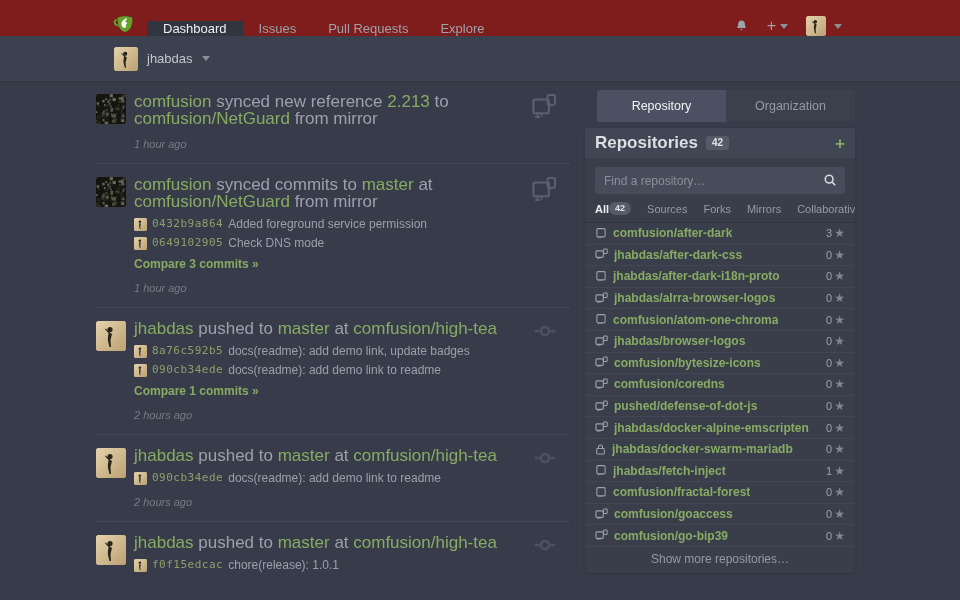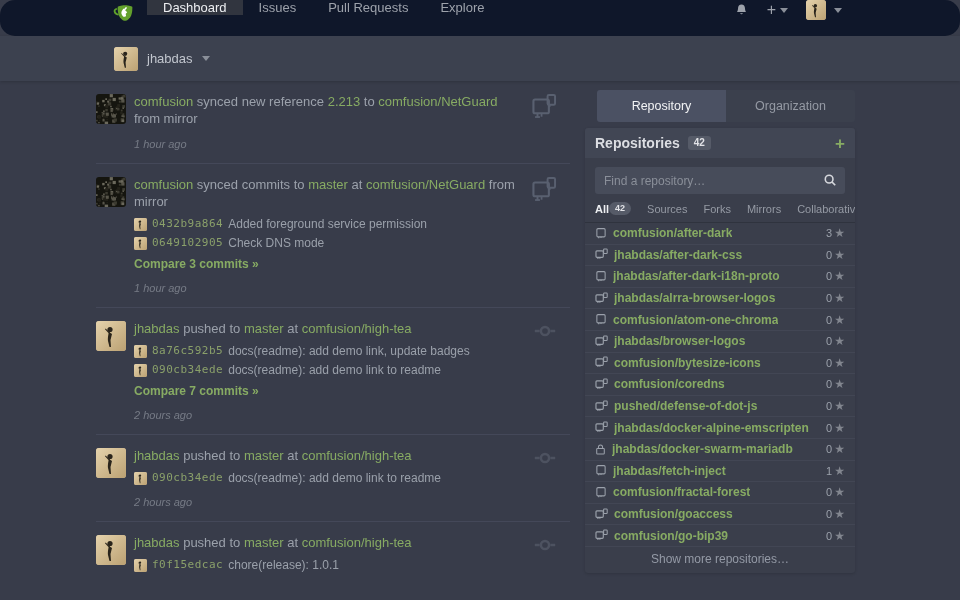--- a/index.html
+++ b/index.html
@@ -7,21 +7,21 @@
   body {
     font-family:"Liberation Sans","DejaVu Sans",sans-serif;
     background:#383c4a; color:#9ba1ab; font-size:13px;
     position:relative;
   }
   a { text-decoration:none; cursor:pointer; }
 
   
   .navbar {
     position:absolute; top:0; left:0; width:960px; height:36px;
-    background:#0f172a; display:flex; align-items:flex-start; z-index:5;border-radius:15px;
+    background:#7f1d1d; display:flex; align-items:flex-end; z-index:5;
   }
   .logo-wrap { margin-left:112px; display:flex; align-items:center; padding-right:10px; }
   .nav-items { display:flex; align-items:stretch; }
   .nav-item {
     display:flex; align-items:center; padding:0 16px; color:#9da2ab; font-size:13px;
   }
   .nav-item.active { background:#31353f; color:#eceef1; }
   .navbar-right {
     margin-left:auto; margin-right:118px; display:flex; align-items:center; gap:18px;
   }
@@ -42,40 +42,40 @@
   .avatar svg { display:block; width:100%; height:100%; }
 
   
   .feed {
     position:absolute; left:96px; top:81px; width:474px;
   }
   .feed-item { position:relative; padding:12px 0 13px 0; border-bottom:1px solid #444859; }
   .feed-item:last-child { border-bottom:none; }
   .feed-avatar { position:absolute; left:0; top:13px; width:30px; height:30px; }
   .feed-body { margin-left:38px; padding-right:50px; }
-  .feed-title { font-size:13px; line-height:17px; color:#9ba1ab; }
+  .feed-title { font-size:17px; line-height:17px; color:#9ba1ab; }
   .feed-title .seg-link { color:#87ab63; }
   .commit-list { margin-top:7px; }
   .commit-row { display:flex; align-items:center; gap:5px; font-size:12px; line-height:14px; margin-bottom:5px; }
   .mini-avatar { width:13px; height:13px; border-radius:2px; }
   .sha { font-family:"DejaVu Sans Mono","Liberation Mono",monospace; font-size:11px; color:#8aa06a; letter-spacing:.5px; }
   .commit-msg { color:#9aa0aa; white-space:nowrap; overflow:hidden; text-overflow:ellipsis; }
   .compare-link { display:inline-block; margin-top:2px; font-size:12px; font-weight:bold; color:#87ab63; }
   .feed-time { margin-top:11px; font-size:11px; font-style:italic; color:#767b86; }
   .feed-type-icon { position:absolute; right:12px; top:12px; color:#596070; }
 
   
   .side { position:absolute; left:585px; top:90px; width:270px; }
   .side-tabs { display:flex; height:32px; border-radius:3px; overflow:hidden;margin-left:12px; }
   .side-tab { flex:1; display:flex; align-items:center; justify-content:center; font-size:12.5px; background:#3b404d; color:#959aa4; cursor:pointer; }
   .side-tab.active { background:#4b5163; color:#f2f3f5; }
 
   .panel { margin-top:6px; background:#3a3e4b; border-radius:3px; overflow:hidden; box-shadow:0 1px 3px rgba(0,0,0,.15); }
   .panel-header { background:#414654; height:30px; display:flex; align-items:center; padding:0 10px; }
-  .panel-title { color:#dcdee3; font-weight:bold; font-size:14px; }
+  .panel-title { color:#dcdee3; font-weight:bold; font-size:17px; }
   .count-badge { margin-left:8px; background:#565b68; color:#e2e3e7; font-size:10px; font-weight:bold; border-radius:3px; padding:2px 6px; line-height:1; }
   .panel-add { margin-left:auto; color:#87ab63; font-size:17px; font-weight:bold; line-height:1; cursor:pointer; }
 
   .panel-search { padding:9px 10px 8px 10px; }
   .search-box { position:relative; }
   .search-input {
     width:100%; height:27px; background:#474c5a; border:1px solid #40455222; border:none; border-radius:3px;
     color:#cfd2d8; font-size:12px; padding:0 28px 0 9px; outline:none;
     font-family:"Liberation Sans","DejaVu Sans",sans-serif;
   }
@@ -431,21 +431,21 @@
                 <rect width="30" height="30" fill="#d9c59c"></rect>
                 <rect width="30" height="30" fill="url(#tanshade)"></rect>
                 <circle cx="14" cy="8.5" r="2.6" fill="#2a251c"></circle>
                 <path d="M13 11 C13 11 11.5 16 12 20 L13.5 26 L15 26 L14.5 19 L16 13 Z" fill="#2a251c"></path>
                 <path d="M14 11.5 L9.5 7.5 L9 8.2 L13.2 12.8 Z" fill="#2a251c"></path>
               </svg>
             </span>
             <a class="sha">090cb34ede</a>
             <span class="commit-msg">docs(readme): add demo link to readme</span>
           </div>
-        </div><a class="compare-link">Compare 7 commits »</a><div class="feed-time">2 hours ago</div></div>
+        </div><a class="compare-link">Compare 1 commits »</a><div class="feed-time">2 hours ago</div></div>
       <span class="feed-type-icon" style="color: rgb(77, 82, 96);"><svg width="26" height="22" viewBox="0 0 16 14">
           <circle cx="8" cy="7" r="2.6" fill="none" stroke="currentColor" stroke-width="1.6"></circle>
           <line x1="1.5" y1="7" x2="4.6" y2="7" stroke="currentColor" stroke-width="1.6"></line>
           <line x1="11.4" y1="7" x2="14.5" y2="7" stroke="currentColor" stroke-width="1.6"></line>
         </svg></span>
     </div>
     <div class="feed-item">
       <span class="avatar feed-avatar" style="width: 30px; height: 30px;">
         <svg width="30" height="30" viewBox="0 0 30 30">
           <defs>

